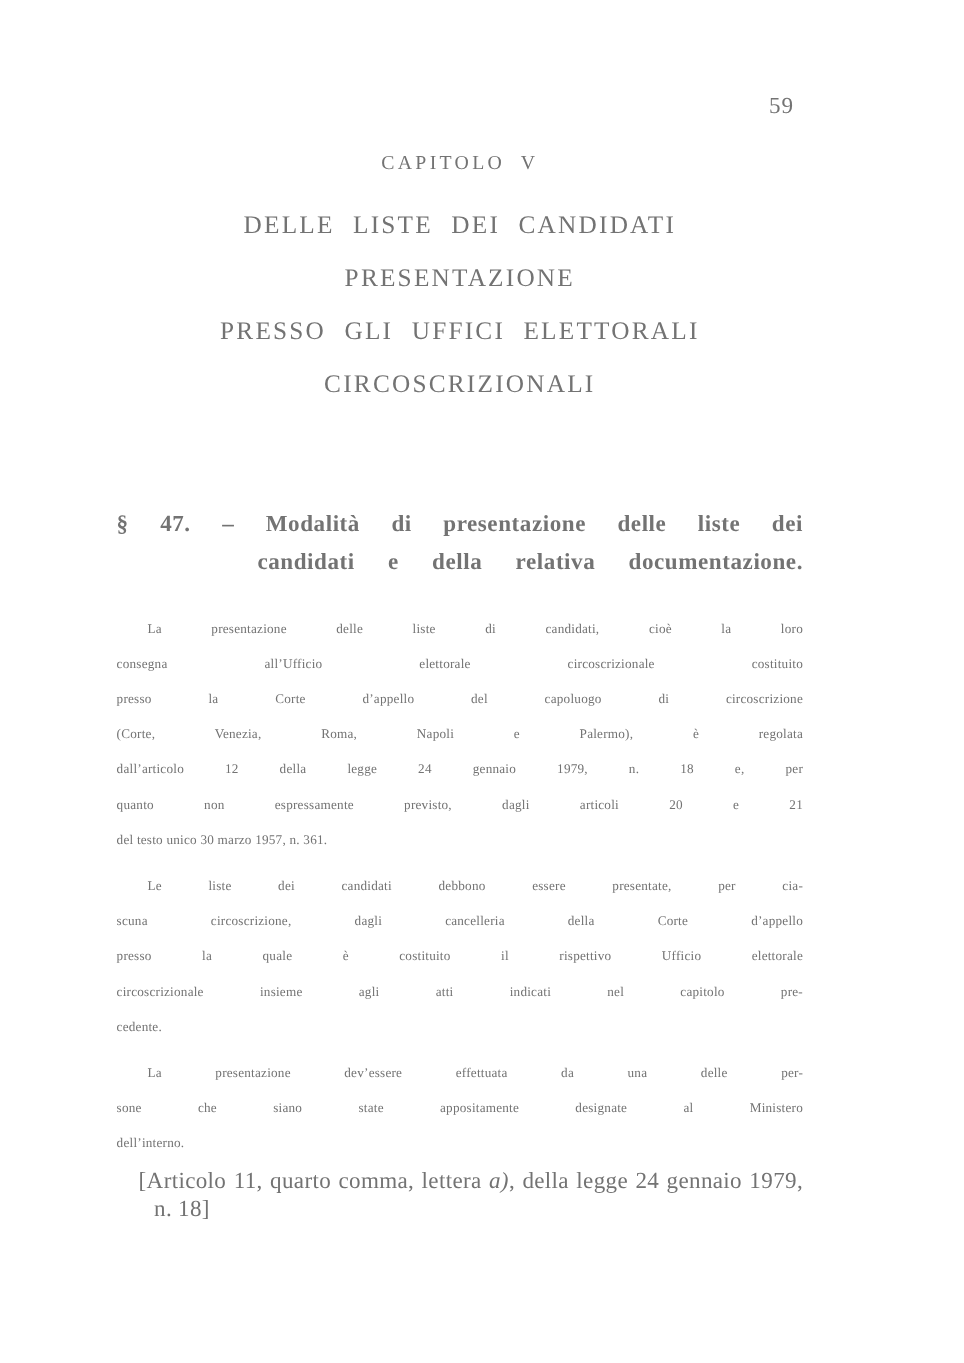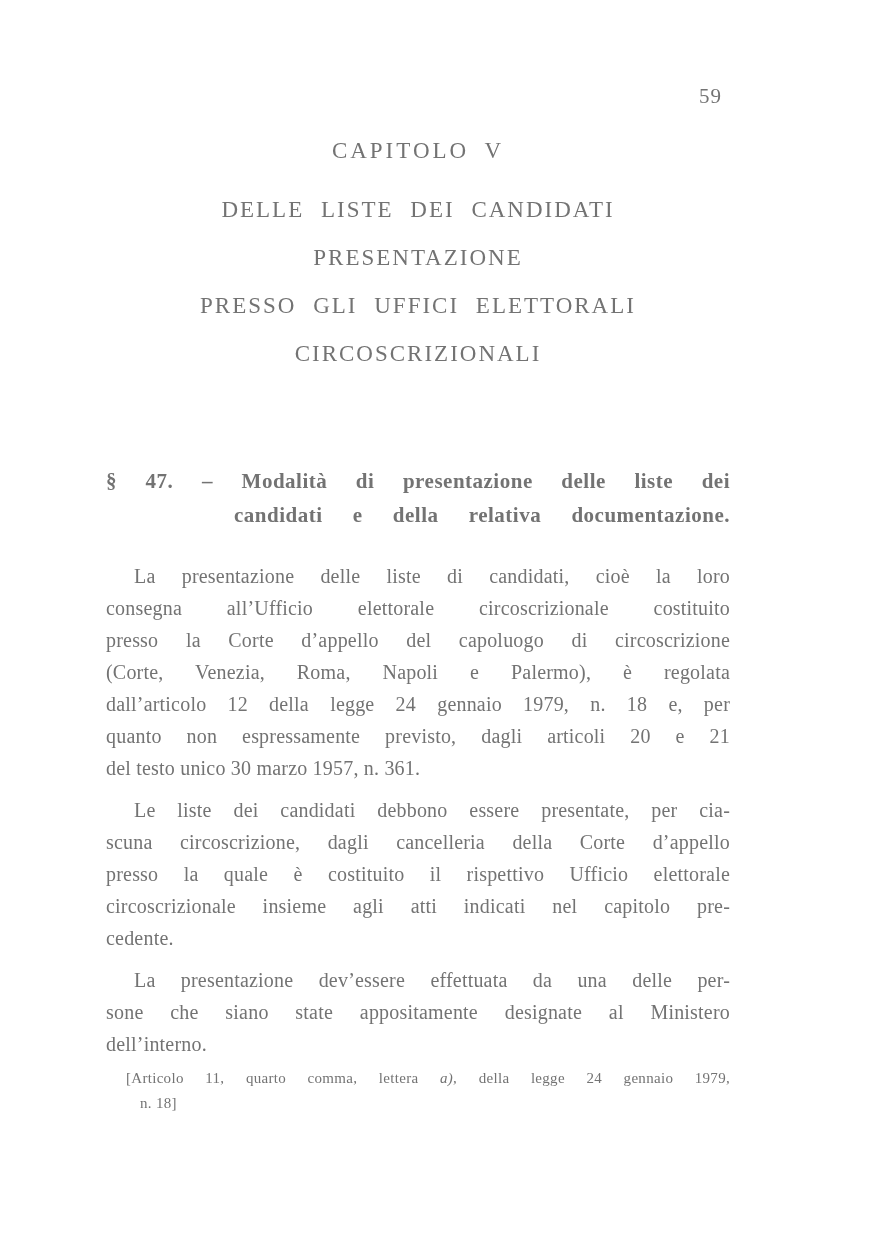--- a/index.html
+++ b/index.html
@@ -25,21 +25,21 @@
   }
   .content {
     position: absolute;
     left: 106px;
     top: 0;
     width: 624px;
   }
   .chapter-label {
     margin-top: 138px;
     text-align: center;
-    font-size: 23px;
+    font-size: 18px;
     letter-spacing: 3px;
     word-spacing: 7px;
   }
   .book-title {
     margin-top: 22px;
   }
   .title-line {
     text-align: center;
     font-size: 23px;
     line-height: 48px;
@@ -57,36 +57,36 @@
     text-align: justify;
     text-align-last: justify;
   }
   .sh-line2 {
     padding-left: 128px;
     text-align: justify;
     text-align-last: justify;
   }
   .body-text {
     margin-top: 28px;
-    font-size: 20px;
+    font-size: 12px;
     line-height: 32px;
     letter-spacing: 0.2px;
   }
   .paragraph { margin: 0 0 10px 0; }
   .paragraph:last-child { margin-bottom: 0; }
   .line {
     text-align: justify;
     text-align-last: justify;
   }
   .line.first { text-indent: 28px; }
   .line.last { text-align-last: left; }
   .footnote {
     margin-top: 6px;
     padding-left: 20px;
-    font-size: 15px;
+    font-size: 21px;
     line-height: 25px;
     letter-spacing: 0.3px;
   }
   .fn-line1 {
     text-align: justify;
     text-align-last: justify;
   }
   .fn-line2 {
     padding-left: 14px;
     text-align: left;

